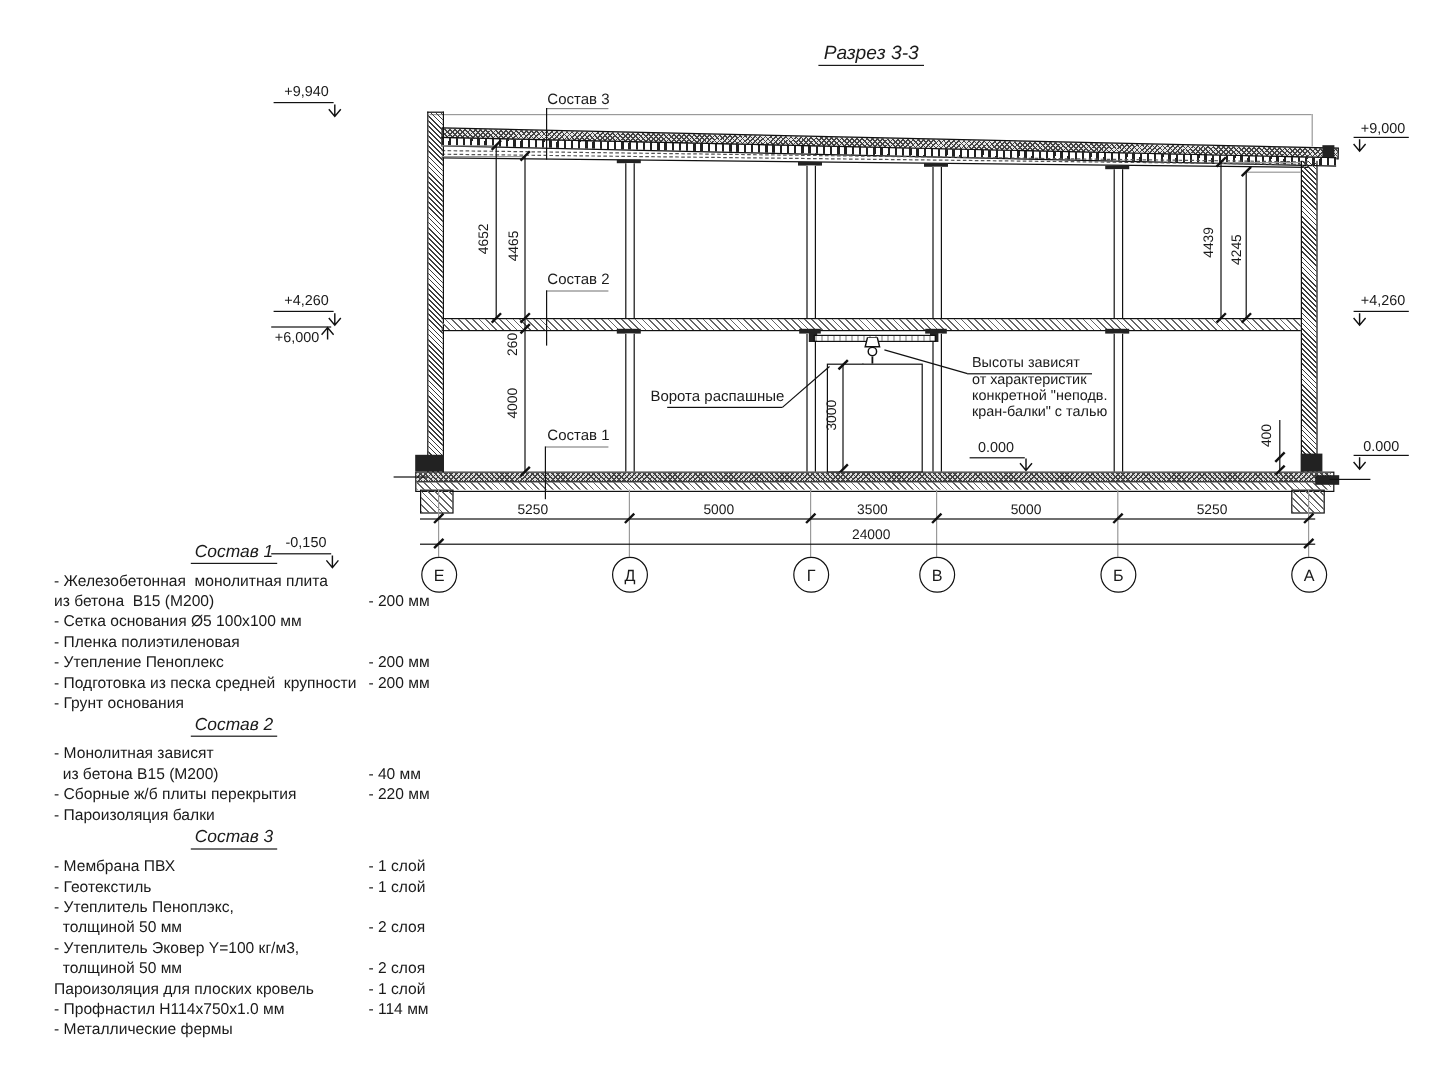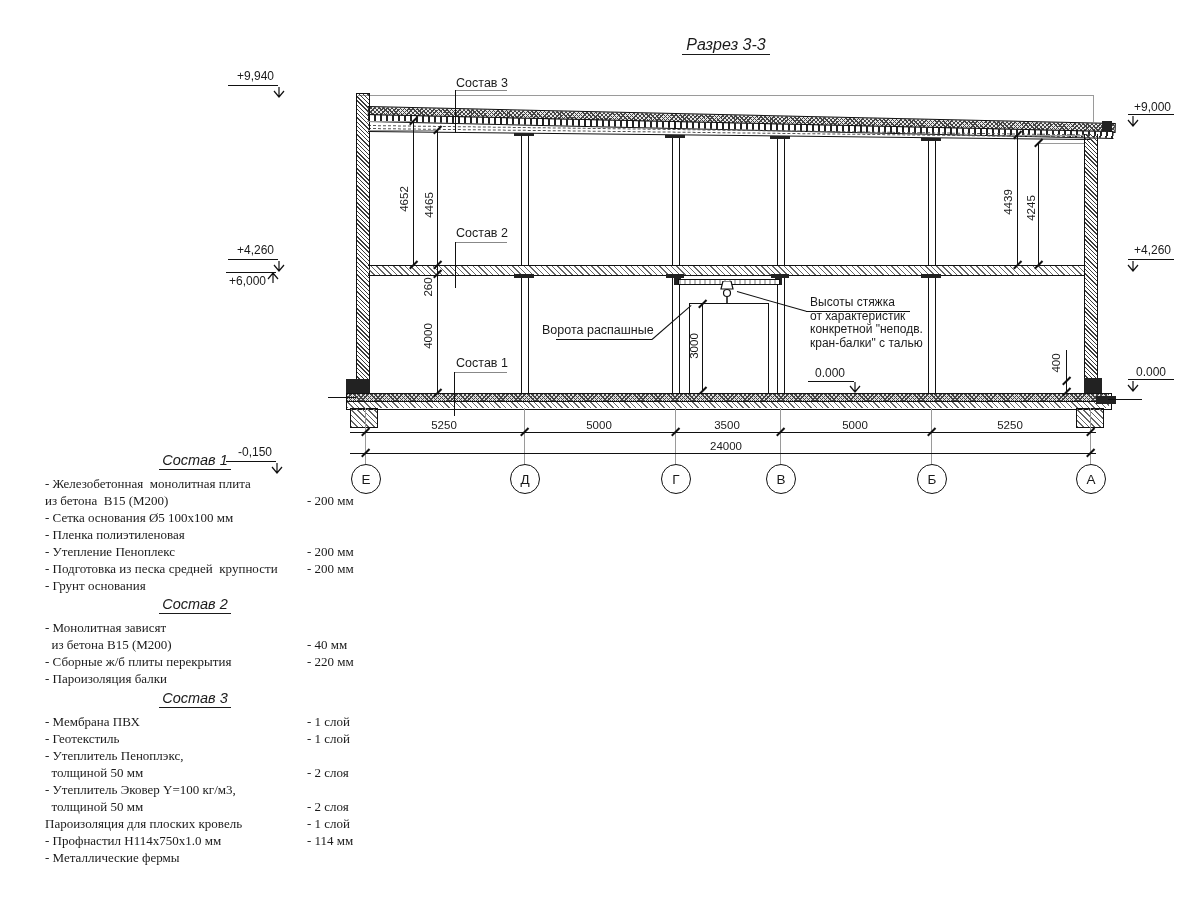--- a/index.html
+++ b/index.html
@@ -19,21 +19,21 @@
   .hatchwall{background:repeating-linear-gradient(45deg,#3c3c3c 0 1px,rgba(0,0,0,0) 1px 3px);border-left:1.3px solid #111;border-right:1.3px solid #111;}
   .hatchdiag{background:repeating-linear-gradient(45deg,#666 0 1px,rgba(0,0,0,0) 1px 4px);}
   .crossh{background:repeating-linear-gradient(45deg,#444 0 1px,rgba(0,0,0,0) 1px 3px),repeating-linear-gradient(-45deg,#444 0 1px,rgba(0,0,0,0) 1px 3px);}
   .colshaft{position:absolute;width:6px;background:#fff;border-left:1.1px solid #111;border-right:1.1px solid #111;}
   .colcap{position:absolute;background:#222;}
   .main-title{position:absolute;left:660px;top:36px;width:132px;text-align:center;font-style:italic;font-size:16px;}
   .main-title span{border-bottom:1.2px solid #1a1a1a;padding:0 4px 1px 4px;}
   .legend-section{position:absolute;left:45px;width:330px;font-size:13px;line-height:17px;}
   .legend-title{width:300px;text-align:center;font-style:italic;font-size:14.5px;margin-bottom:6px;}
   .legend-title span{border-bottom:1.1px solid #1a1a1a;padding:0 3px 1px 3px;}
-  .lrow{position:relative;font-family:Liberation Serif, serif;}
+  .lrow{position:relative;}
   .lline{display:block;white-space:pre;}
   .lval{position:absolute;left:262px;bottom:0;white-space:pre;}
   .note-line{display:block;font-size:12px;line-height:13.5px;white-space:nowrap;}
 </style>
 </head>
 <body>
 
 <div class="main-title"><span>Разрез 3-3</span></div>
 
 <div class="abs" style="left:0;top:0;width:1200px;height:500px;">
@@ -142,21 +142,21 @@
 
   <div class="callout" style="left:452px;top:356px;width:60px;text-align:center;">Состав 1</div>
   <div class="hline" style="left:455px;top:372px;width:52px;background:#888;"></div>
   <div class="vline" style="left:454px;top:372px;height:44px;"></div>
 
   <div class="callout" style="left:542px;top:323px;width:110px;text-align:right;">Ворота распашные</div>
   <div class="hline" style="left:556px;top:339px;width:96px;"></div>
   <div class="leader" style="left:652px;top:339px;width:52px;transform:rotate(-41deg);"></div>
 
   <div class="abs" style="left:810px;top:296px;">
-    <span class="note-line">Высоты стяжка</span>
+    <span class="note-line">Высоты зависят</span>
     <span class="note-line">от характеристик</span>
     <span class="note-line">конкретной "неподв.</span>
     <span class="note-line">кран-балки" с талью</span>
   </div>
   <div class="hline" style="left:806px;top:311px;width:104px;"></div>
   <div class="leader" style="left:737px;top:291px;width:72px;transform:rotate(16deg);"></div>
 
   <div class="elev" style="left:808px;top:366px;width:44px;text-align:center;">0.000</div>
   <div class="hline" style="left:808px;top:381px;width:46px;"></div>
   <svg class="abs" style="left:848px;top:381px;" width="14" height="13" viewBox="0 0 14 13">

